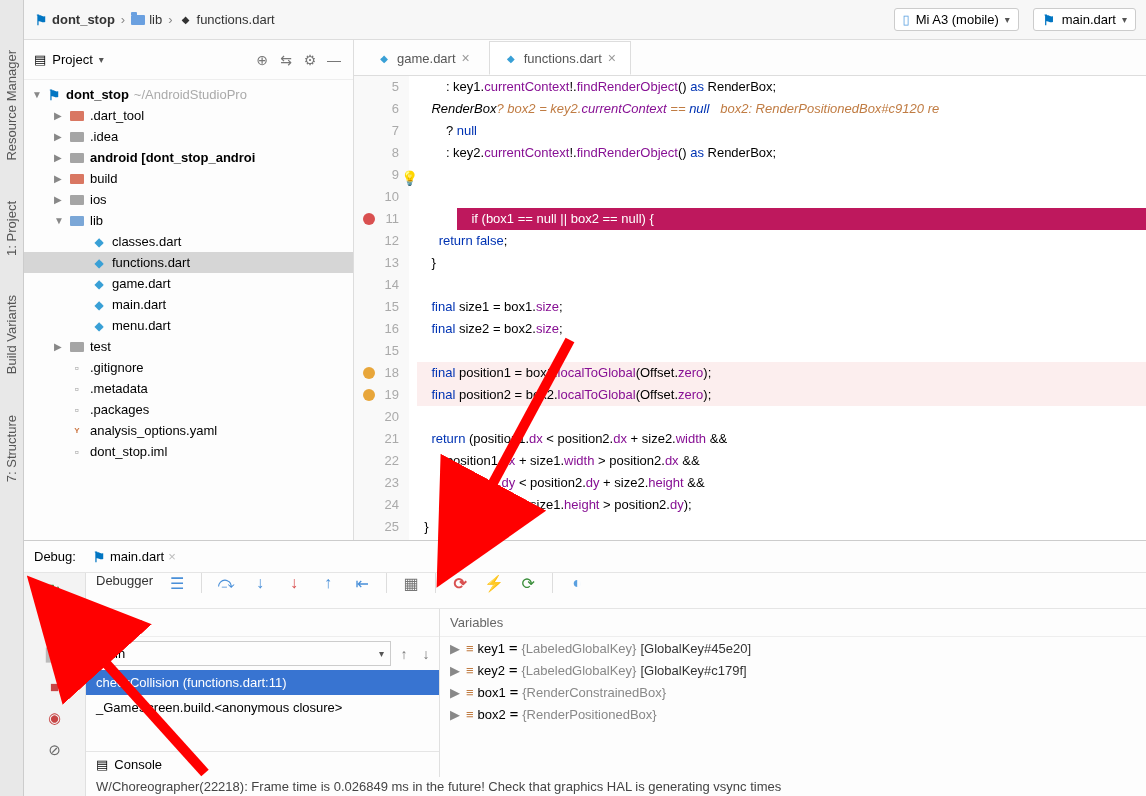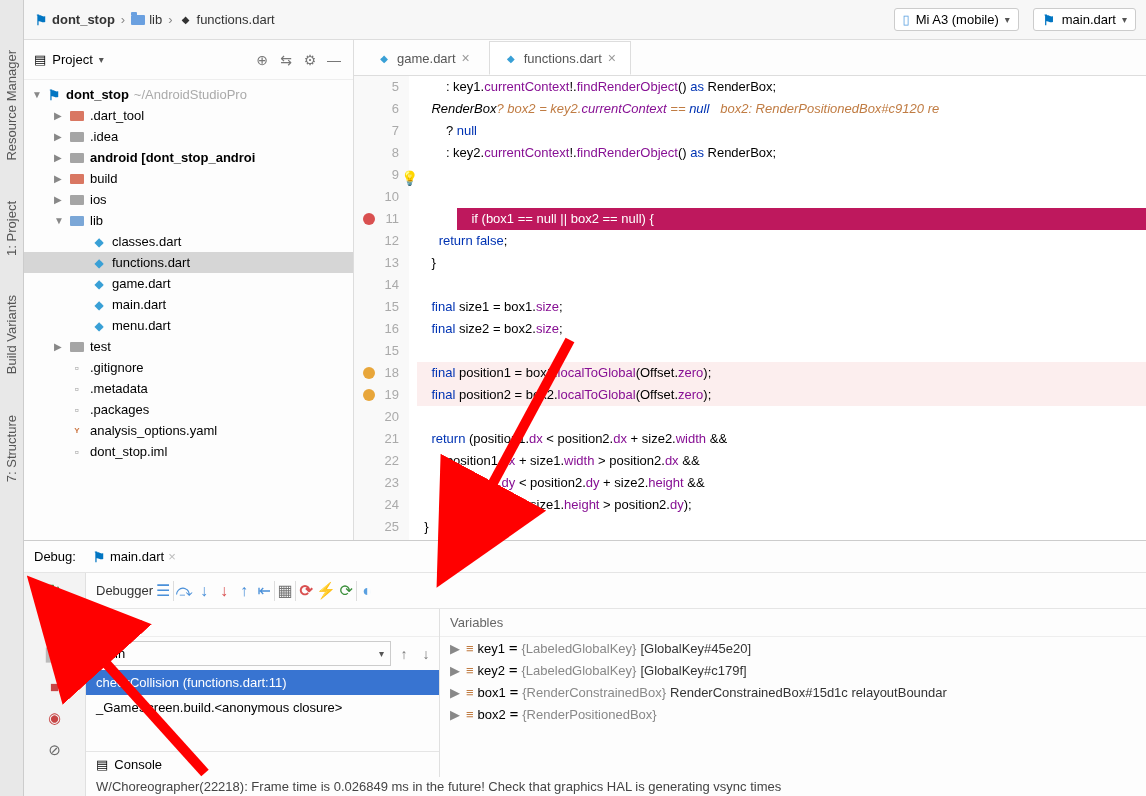--- a/index.html
+++ b/index.html
@@ -58,21 +58,21 @@
 .debug-title { font-weight: normal; }
 .debug-file { display: flex; align-items: center; gap: 4px; margin-left: 8px; }
 .debug-file .close { color: #bbb; }
 .debug-main { flex: 1; display: flex; overflow: hidden; }
 .debug-left { width: 62px; background: #f3f3f3; border-right: 1px solid #e0e0e0; display: flex; flex-direction: column; align-items: center; padding: 6px 0; gap: 10px; }
 .dbg-btn { width: 22px; height: 22px; display: flex; align-items: center; justify-content: center; color: #6a6a6a; font-size: 15px; cursor: pointer; }
 .dbg-btn.green { color: #3c8f3c; }
 .dbg-btn.red { color: #c74444; }
 .dbg-btn.gray { color: #bbb; }
 .debug-content { flex: 1; display: flex; flex-direction: column; overflow: hidden; }
-.debug-toolbar { height: 36px; display: flex; align-items: center; padding: 0 10px; border-bottom: 1px solid #e5e5e5; }
+.debug-toolbar { height: 36px; display: flex; align-items: flex-start; padding: 0 10px; gap: 14px; border-bottom: 1px solid #e5e5e5; }
 .debug-toolbar .tb-label { font-weight: normal; color: #333; }
 .db-icon { width: 20px; height: 20px; display: inline-flex; align-items: center; justify-content: center; color: #4a90d9; font-size: 16px; cursor: pointer; }
 .db-icon.red { color: #d95050; }
 .db-icon.red-box { color: #d95050; font-weight: bold; }
 .db-icon.yellow { color: #e8a63a; }
 .db-icon.green { color: #3c8f3c; }
 .db-sep { width: 1px; height: 20px; background: #ddd; }
 .debug-panes { flex: 1; display: flex; overflow: hidden; }
 .frames-pane { width: 354px; border-right: 1px solid #e0e0e0; display: flex; flex-direction: column; }
 .pane-header { padding: 6px 10px; color: #666; border-bottom: 1px solid #eee; }
@@ -353,21 +353,21 @@
                 <span>▤</span>
                   <span>Console</span>
               </div>
             </div>
           </div>
           <div class="vars-pane">
             <div class="pane-header">Variables</div>
             <div class="vars-list" id="vars">
                 <div class="var-row"><span class="arw">▶</span><span class="badge">≡</span> <span>key1</span> = <span class="type">{LabeledGlobalKey}</span> <span class="val">[GlobalKey#45e20]</span></div>
                 <div class="var-row"><span class="arw">▶</span><span class="badge">≡</span> <span>key2</span> = <span class="type">{LabeledGlobalKey}</span> <span class="val">[GlobalKey#c179f]</span></div>
-                <div class="var-row"><span class="arw">▶</span><span class="badge">≡</span> <span>box1</span> = <span class="type">{RenderConstrainedBox}</span> <span class="val">RenderConstrainedBox#15d1c relayoutBoundar</span></div>
+                <div class="var-row"><span class="arw">▶</span><span class="badge">≡</span> <span>box1</span> = <span class="type">{RenderConstrainedBox}</span> </div>
                 <div class="var-row"><span class="arw">▶</span><span class="badge">≡</span> <span>box2</span> = <span class="type">{RenderPositionedBox}</span> </div>
               </div>
           </div>
         </div>
         <div class="console-body" id="console">
             <div>W/Choreographer(22218): Frame time is 0.026849 ms in the future!  Check that graphics HAL is generating vsync times</div>
           </div>
       </div>
     </div>
   </div>

